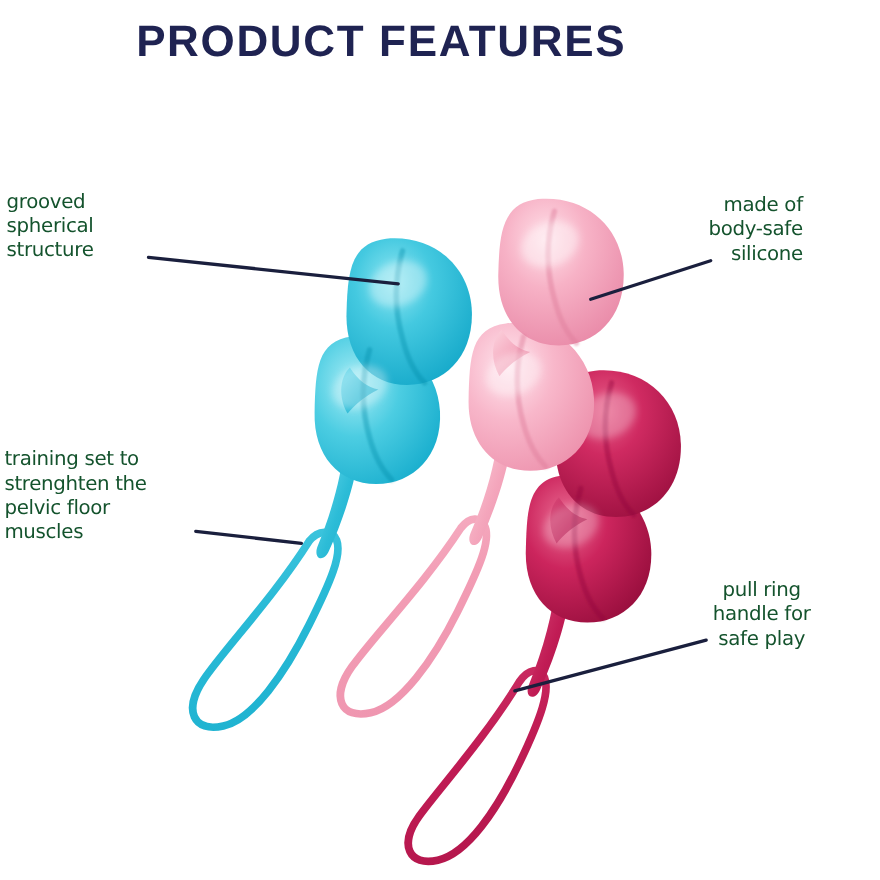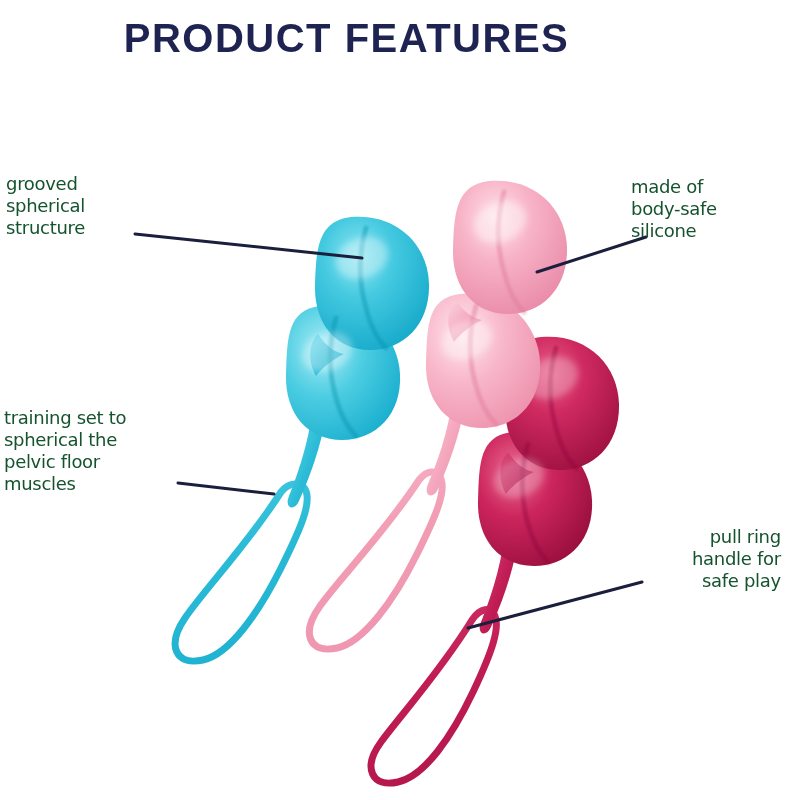--- a/index.html
+++ b/index.html
@@ -35,22 +35,22 @@
     color:#14532d;
     font-size:18px;
     line-height:1.22;
     font-family:"DejaVu Sans", sans-serif;
     font-weight:400;
     letter-spacing:-0.3px;
     white-space:pre-line;
   }
   #label-grooved   { left:6px;  top:173px; text-align:left; }
   #label-training  { left:4px;  top:407px; text-align:left; }
-  #label-silicone  { left:631px; top:176px; text-align:left; }
-  #label-pullring  { left:648px; top:526px; text-align:right;margin-left:44px; }
+  #label-silicone  { left:644px; top:176px; text-align:right; }
+  #label-pullring  { left:648px; top:526px; text-align:center; }
 
   
   #stage {
     position:absolute;
     inset:0;
     width:800px; height:800px;
   }
 </style>
 </head>
 <body>
@@ -253,21 +253,21 @@
 
   <div class="callout" id="label-grooved">grooved
 spherical
 structure</div>
 
   <div class="callout" id="label-silicone">made of
 body-safe
 silicone</div>
 
   <div class="callout" id="label-training">training set to
-spherical the
+strenghten the
 pelvic floor
 muscles</div>
 
   <div class="callout" id="label-pullring">pull ring
 handle for
 safe play</div>
 
 </div>
 
 </body></html>

